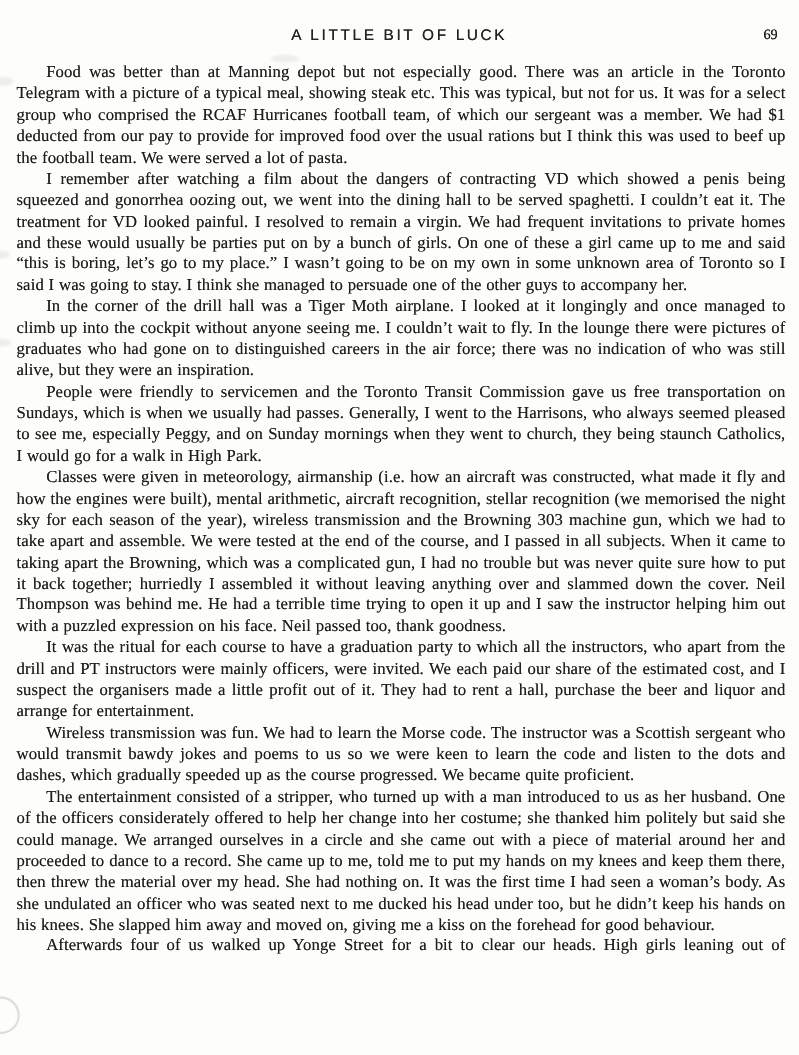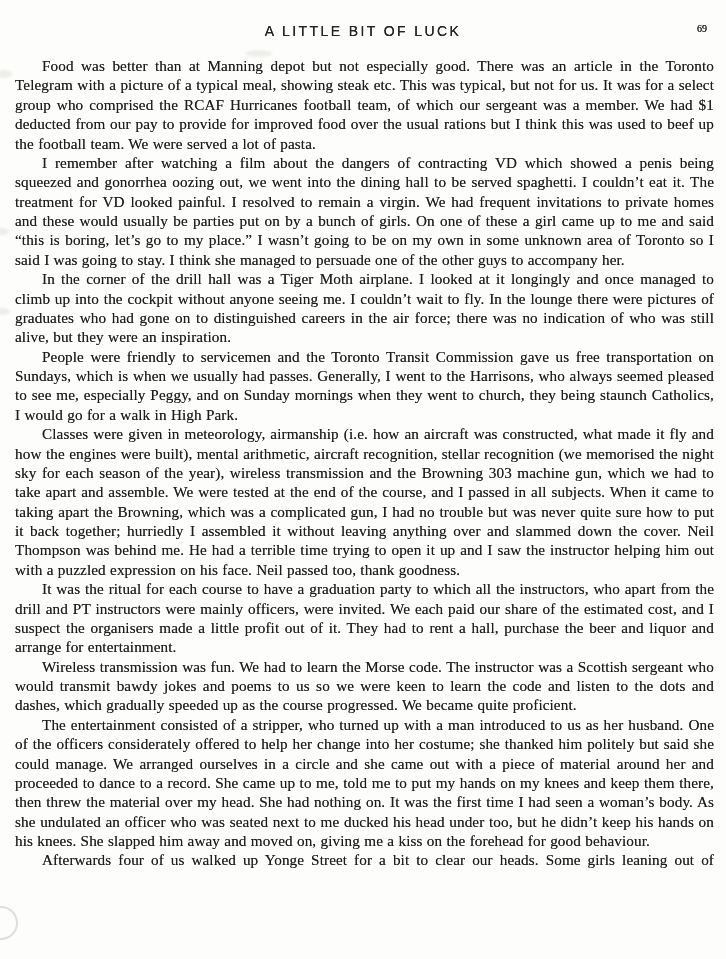--- a/index.html
+++ b/index.html
@@ -31,21 +31,21 @@
     font-weight: 400;
     letter-spacing: 2.4px;
     color: #242424;
     text-shadow: 0 0 0.5px #242424;
   }
   .page-number {
     position: absolute;
     top: 0;
     right: 19px;
     font-family: "Liberation Serif", serif;
-    font-size: 10px;
+    font-size: 13px;
     color: #222;
     text-shadow: 0 0 0.3px #222;
   }
 
   
   .body-text {
     position: absolute;
     top: 56px;
     left: 15px;
     right: 12px;
@@ -103,16 +103,16 @@
 
   <main class="body-text">
       <p class="para">Food was better than at Manning depot but not especially good. There was an article in the Toronto Telegram with a picture of a typical meal, showing steak etc. This was typical, but not for us. It was for a select group who comprised the RCAF Hurricanes football team, of which our sergeant was a member. We had $1 deducted from our pay to provide for improved food over the usual rations but I think this was used to beef up the football team. We were served a lot of pasta.</p>
       <p class="para">I remember after watching a film about the dangers of contracting VD which showed a penis being squeezed and gonorrhea oozing out, we went into the dining hall to be served spaghetti. I couldn’t eat it. The treatment for VD looked painful. I resolved to remain a virgin. We had frequent invitations to private homes and these would usually be parties put on by a bunch of girls. On one of these a girl came up to me and said “this is boring, let’s go to my place.” I wasn’t going to be on my own in some unknown area of Toronto so I said I was going to stay. I think she managed to persuade one of the other guys to accompany her.</p>
       <p class="para">In the corner of the drill hall was a Tiger Moth airplane. I looked at it longingly and once managed to climb up into the cockpit without anyone seeing me. I couldn’t wait to fly. In the lounge there were pictures of graduates who had gone on to distinguished careers in the air force; there was no indication of who was still alive, but they were an inspiration.</p>
       <p class="para">People were friendly to servicemen and the Toronto Transit Commission gave us free transportation on Sundays, which is when we usually had passes. Generally, I went to the Harrisons, who always seemed pleased to see me, especially Peggy, and on Sunday mornings when they went to church, they being staunch Catholics, I would go for a walk in High Park.</p>
       <p class="para">Classes were given in meteorology, airmanship (i.e. how an aircraft was constructed, what made it fly and how the engines were built), mental arithmetic, aircraft recognition, stellar recognition (we memorised the night sky for each season of the year), wireless transmission and the Browning 303 machine gun, which we had to take apart and assemble. We were tested at the end of the course, and I passed in all subjects. When it came to taking apart the Browning, which was a complicated gun, I had no trouble but was never quite sure how to put it back together; hurriedly I assembled it without leaving anything over and slammed down the cover. Neil Thompson was behind me. He had a terrible time trying to open it up and I saw the instructor helping him out with a puzzled expression on his face. Neil passed too, thank goodness.</p>
       <p class="para">It was the ritual for each course to have a graduation party to which all the instructors, who apart from the drill and PT instructors were mainly officers, were invited. We each paid our share of the estimated cost, and I suspect the organisers made a little profit out of it. They had to rent a hall, purchase the beer and liquor and arrange for entertainment.</p>
       <p class="para">Wireless transmission was fun. We had to learn the Morse code. The instructor was a Scottish sergeant who would transmit bawdy jokes and poems to us so we were keen to learn the code and listen to the dots and dashes, which gradually speeded up as the course progressed. We became quite proficient.</p>
       <p class="para">The entertainment consisted of a stripper, who turned up with a man introduced to us as her husband. One of the officers considerately offered to help her change into her costume; she thanked him politely but said she could manage. We arranged ourselves in a circle and she came out with a piece of material around her and proceeded to dance to a record. She came up to me, told me to put my hands on my knees and keep them there, then threw the material over my head. She had nothing on. It was the first time I had seen a woman’s body. As she undulated an officer who was seated next to me ducked his head under too, but he didn’t keep his hands on his knees. She slapped him away and moved on, giving me a kiss on the forehead for good behaviour.</p>
-      <p class="para continues">Afterwards four of us walked up Yonge Street for a bit to clear our heads. Some girls leaning out of</p>
+      <p class="para continues">Afterwards four of us walked up Yonge Street for a bit to clear our heads. High girls leaning out of</p>
     </main>
 
 </div>
 
 </body></html>

